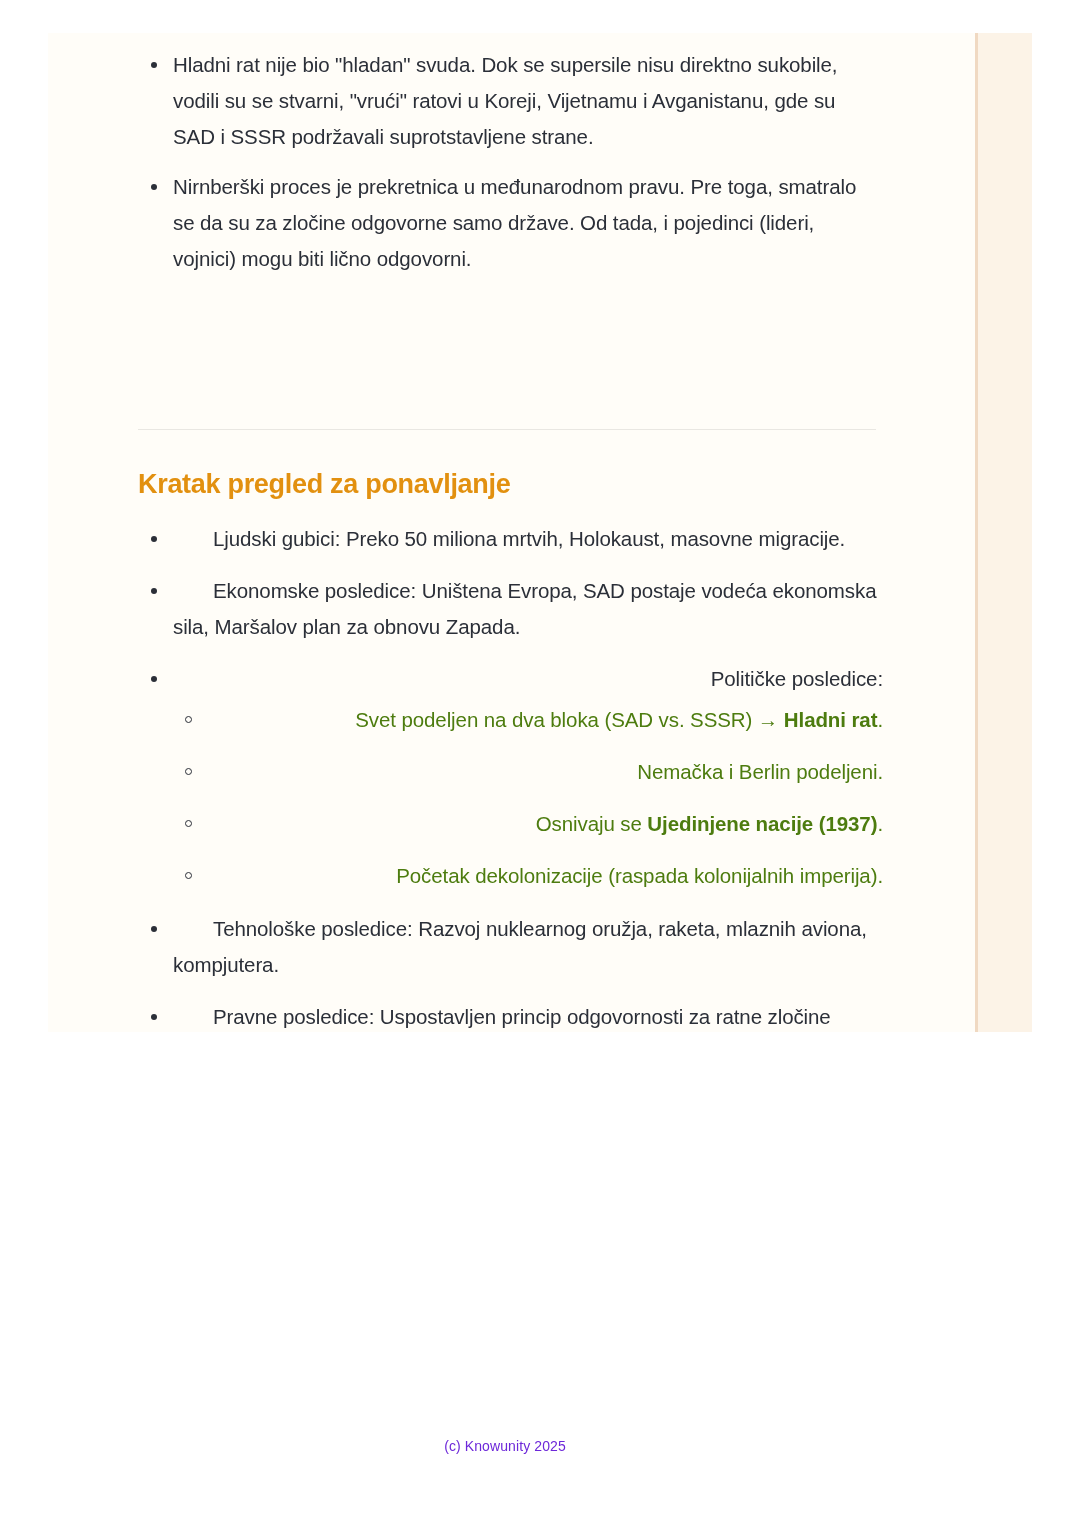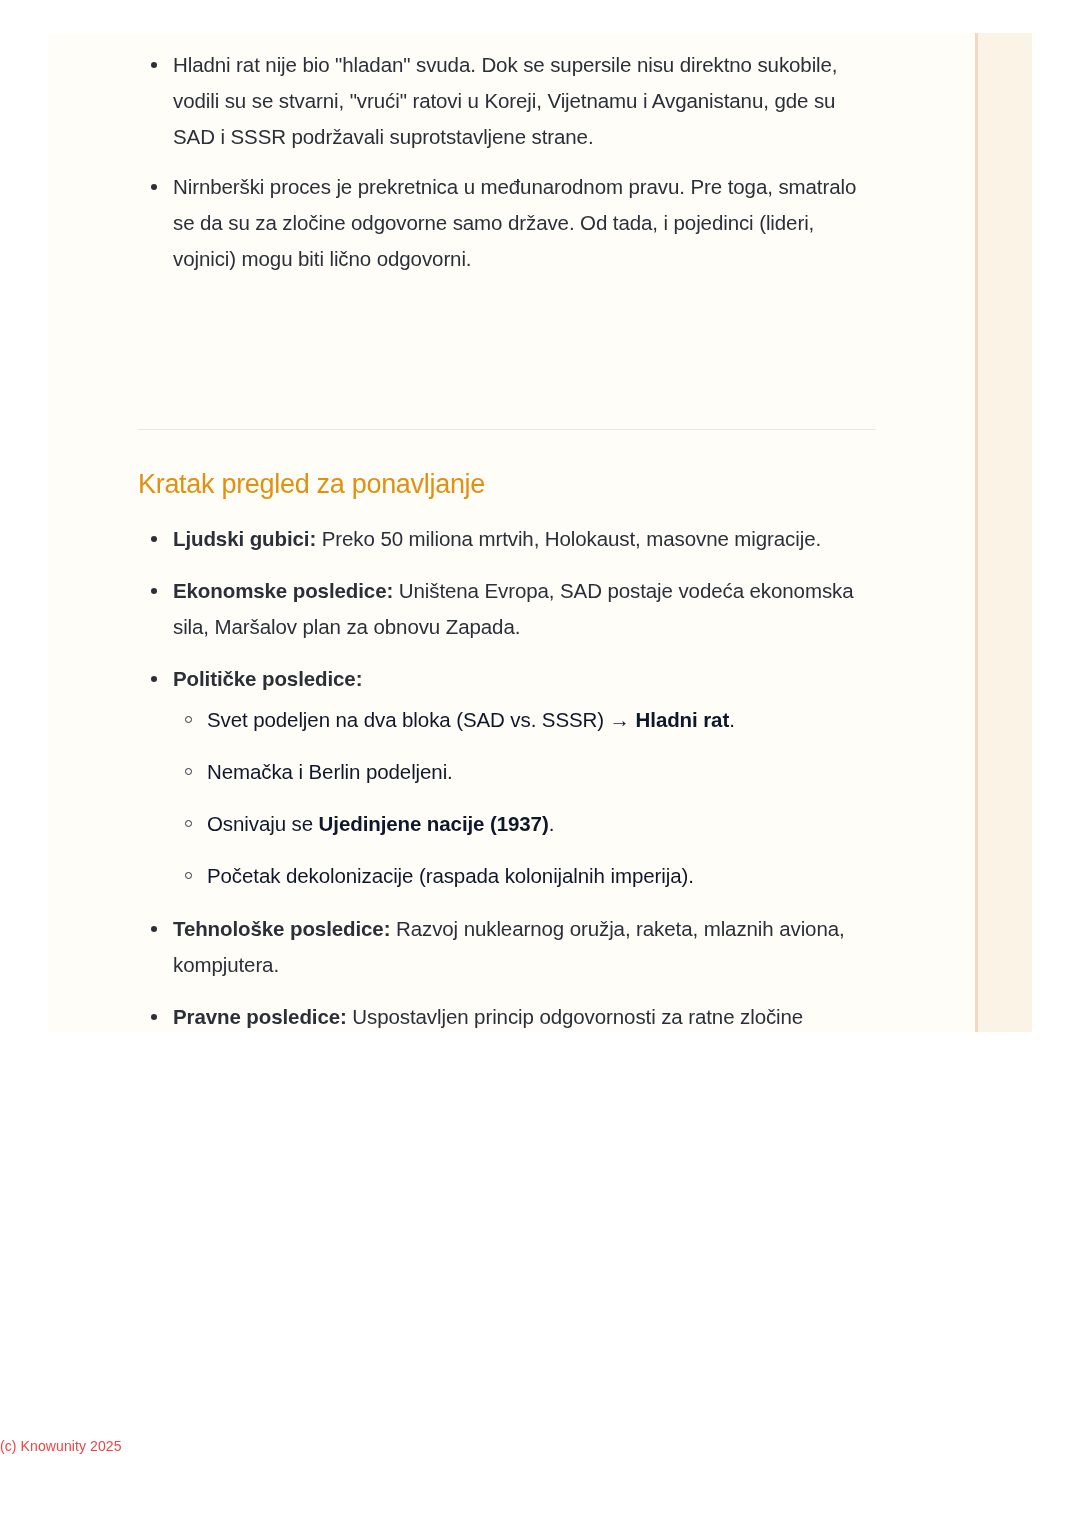--- a/index.html
+++ b/index.html
@@ -81,21 +81,21 @@
     list-style: none;
     margin: 6px 0 0 0;
     padding: 0;
   }
   ul.sub-bullets > li {
     position: relative;
     padding-left: 34px;
     margin: 0 0 18px 0;
     font-size: 20.5px;
     line-height: 34px;
-    color: #0f172a;
+    color: #4d7c0f;
   }
   ul.sub-bullets > li::before {
     content: "";
     position: absolute;
     left: 12px;
     top: 13px;
     width: 7px;
     height: 7px;
     border-radius: 50%;
     border: 1.6px solid #2b2f38;
@@ -122,56 +122,58 @@
     height: 1px;
     background: #e9e7e2;
   }
 
   
   .section-heading {
     position: absolute;
     left: 90px;
     top: 434px;
     font-size: 27px;
-    font-weight: normal;
+    font-weight: bold;
     color: #e2900f;
     letter-spacing: -0.3px;
     line-height: 34px;
   }
 
   
   .summary-section {
     position: absolute;
     left: 90px;
     top: 488px;
     width: 745px;
   }
   .summary-section > ul.bullets > li {
     margin-bottom: 16px;
   }
   .summary-section .lead {
-    font-weight: bold;
+    font-weight: normal;
+    margin-left: 40px;
   }
   .bold {
     font-weight: bold;
   }
 
   .has-sub {
     margin-bottom: 6px !important;
+    text-align: right;
   }
 
   
   .footer-copyright {
     position: absolute;
     left: 0;
     top: 1438px;
     width: 1010px;
-    text-align: left;
+    text-align: center;
     font-size: 14px;
-    color: #ef4444;
+    color: #6d28d9;
     letter-spacing: 0.1px;
   }
 </style>
 </head>
 <body>
 
 <div class="page-card">
 
   <div class="card-inner">
 

